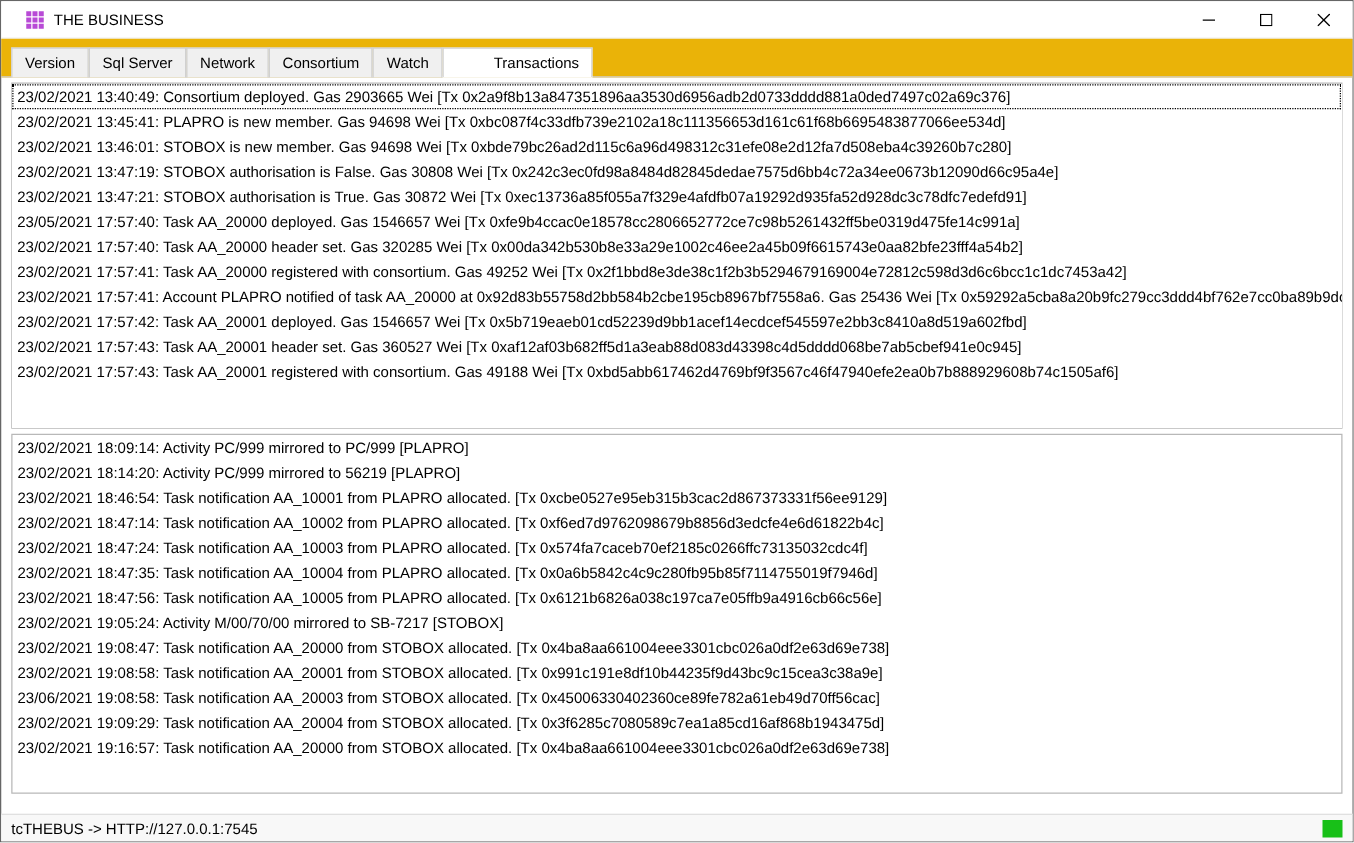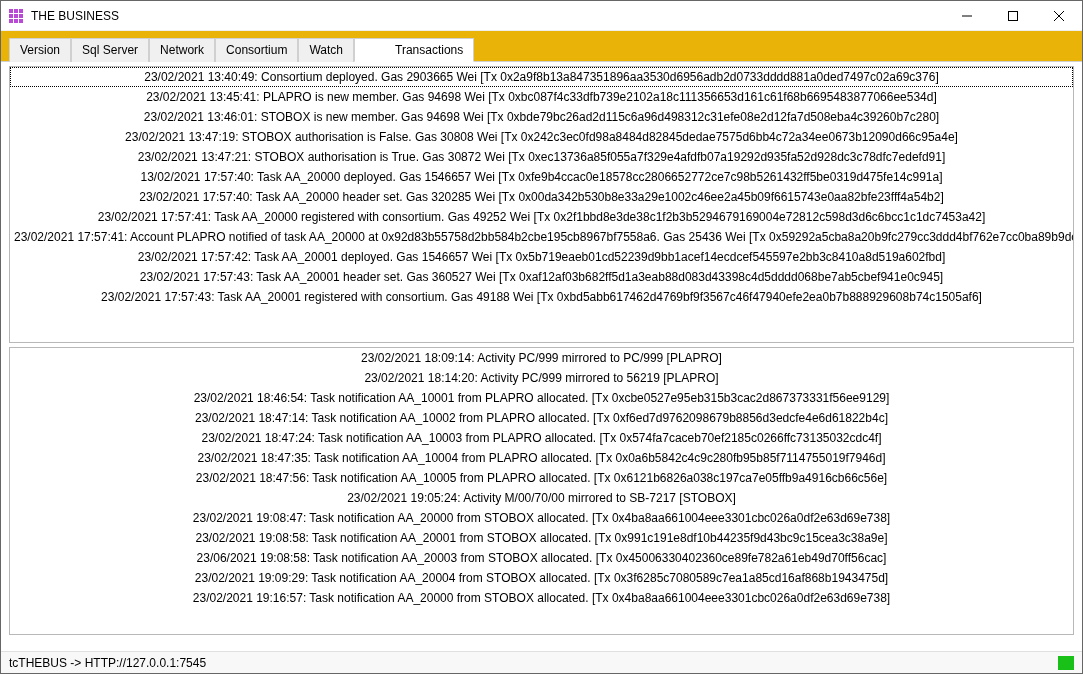--- a/index.html
+++ b/index.html
@@ -17,21 +17,21 @@
     border: 1px solid #666;
     display: flex;
     flex-direction: column;
     background: #fff;
     position: relative;
   }
   .titlebar {
     height: 30px;
     display: flex;
     align-items: center;
-    padding-left: 8px;
+    padding-left: 20px;
     background: #fff;
     border-bottom: 1px solid #eee;
   }
   .titlebar-icon {
     width: 14px; height: 14px;
     margin-right: 8px;
     display: grid;
     grid-template-columns: repeat(3,1fr);
     grid-template-rows: repeat(3,1fr);
     gap: 1px;
@@ -89,21 +89,20 @@
     background: #fff;
     position: relative;
   }
   .pane.top { flex: 1 1 46%; min-height: 100px; }
   .pane.bottom { flex: 1 1 48%; min-height: 100px; }
   .log-line {
     white-space: nowrap;
     padding: 1px 4px;
     font-size: 12px;
     line-height: 18px;
-    text-align: center;
   }
   .log-line.selected {
     outline: 1px dotted #000;
     outline-offset: -1px;
     background: #fff;
   }
   .statusbar {
     height: 22px;
     border-top: 1px solid #e0e0e0;
     display: flex;
@@ -175,21 +174,21 @@
       <div class="tab active">Transactions</div>
     </div>
 
   <div class="content">
     <div class="pane top" id="top-pane">
         <div class="log-line selected">23/02/2021 13:40:49: Consortium deployed. Gas 2903665 Wei [Tx 0x2a9f8b13a847351896aa3530d6956adb2d0733dddd881a0ded7497c02a69c376]</div>
         <div class="log-line">23/02/2021 13:45:41: PLAPRO is new member. Gas 94698 Wei [Tx 0xbc087f4c33dfb739e2102a18c111356653d161c61f68b6695483877066ee534d]</div>
         <div class="log-line">23/02/2021 13:46:01: STOBOX is new member. Gas 94698 Wei [Tx 0xbde79bc26ad2d115c6a96d498312c31efe08e2d12fa7d508eba4c39260b7c280]</div>
         <div class="log-line">23/02/2021 13:47:19: STOBOX authorisation is False. Gas 30808  Wei [Tx 0x242c3ec0fd98a8484d82845dedae7575d6bb4c72a34ee0673b12090d66c95a4e]</div>
         <div class="log-line">23/02/2021 13:47:21: STOBOX authorisation is True. Gas 30872  Wei [Tx 0xec13736a85f055a7f329e4afdfb07a19292d935fa52d928dc3c78dfc7edefd91]</div>
-        <div class="log-line">13/02/2021 17:57:40: Task AA_20000 deployed. Gas 1546657 Wei [Tx 0xfe9b4ccac0e18578cc2806652772ce7c98b5261432ff5be0319d475fe14c991a]</div>
+        <div class="log-line">23/05/2021 17:57:40: Task AA_20000 deployed. Gas 1546657 Wei [Tx 0xfe9b4ccac0e18578cc2806652772ce7c98b5261432ff5be0319d475fe14c991a]</div>
         <div class="log-line">23/02/2021 17:57:40: Task AA_20000 header set. Gas 320285 Wei [Tx 0x00da342b530b8e33a29e1002c46ee2a45b09f6615743e0aa82bfe23fff4a54b2]</div>
         <div class="log-line">23/02/2021 17:57:41: Task AA_20000 registered with consortium. Gas 49252 Wei [Tx 0x2f1bbd8e3de38c1f2b3b5294679169004e72812c598d3d6c6bcc1c1dc7453a42]</div>
         <div class="log-line">23/02/2021 17:57:41: Account PLAPRO notified of task AA_20000 at 0x92d83b55758d2bb584b2cbe195cb8967bf7558a6. Gas 25436 Wei [Tx 0x59292a5cba8a20b9fc279cc3ddd4bf762e7cc0ba89b9dc</div>
         <div class="log-line">23/02/2021 17:57:42: Task AA_20001 deployed. Gas 1546657 Wei [Tx 0x5b719eaeb01cd52239d9bb1acef14ecdcef545597e2bb3c8410a8d519a602fbd]</div>
         <div class="log-line">23/02/2021 17:57:43: Task AA_20001 header set. Gas 360527 Wei [Tx 0xaf12af03b682ff5d1a3eab88d083d43398c4d5dddd068be7ab5cbef941e0c945]</div>
         <div class="log-line">23/02/2021 17:57:43: Task AA_20001 registered with consortium. Gas 49188 Wei [Tx 0xbd5abb617462d4769bf9f3567c46f47940efe2ea0b7b888929608b74c1505af6]</div>
       </div>
     <div class="pane bottom" id="bottom-pane">
         <div class="log-line">23/02/2021 18:09:14: Activity PC/999 mirrored to PC/999 [PLAPRO]</div>
         <div class="log-line">23/02/2021 18:14:20: Activity PC/999 mirrored to 56219 [PLAPRO]</div>

